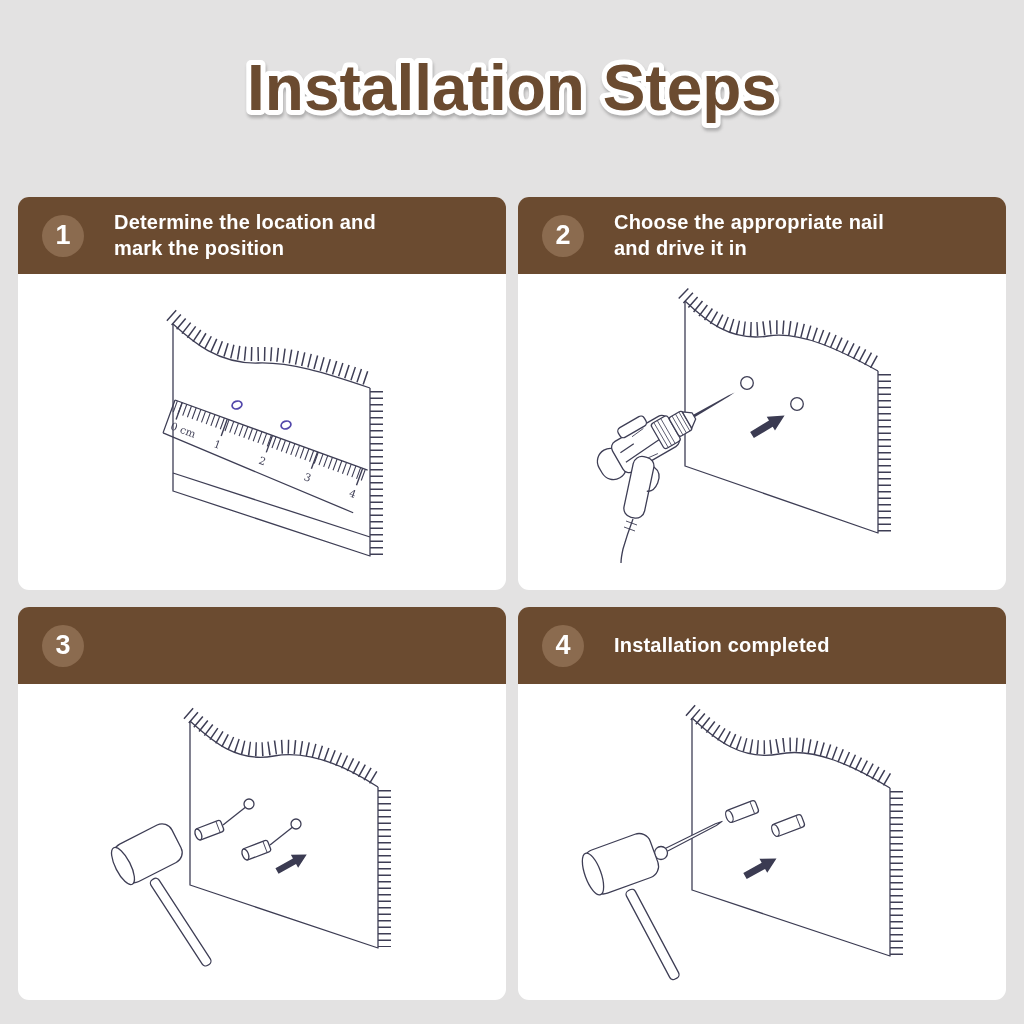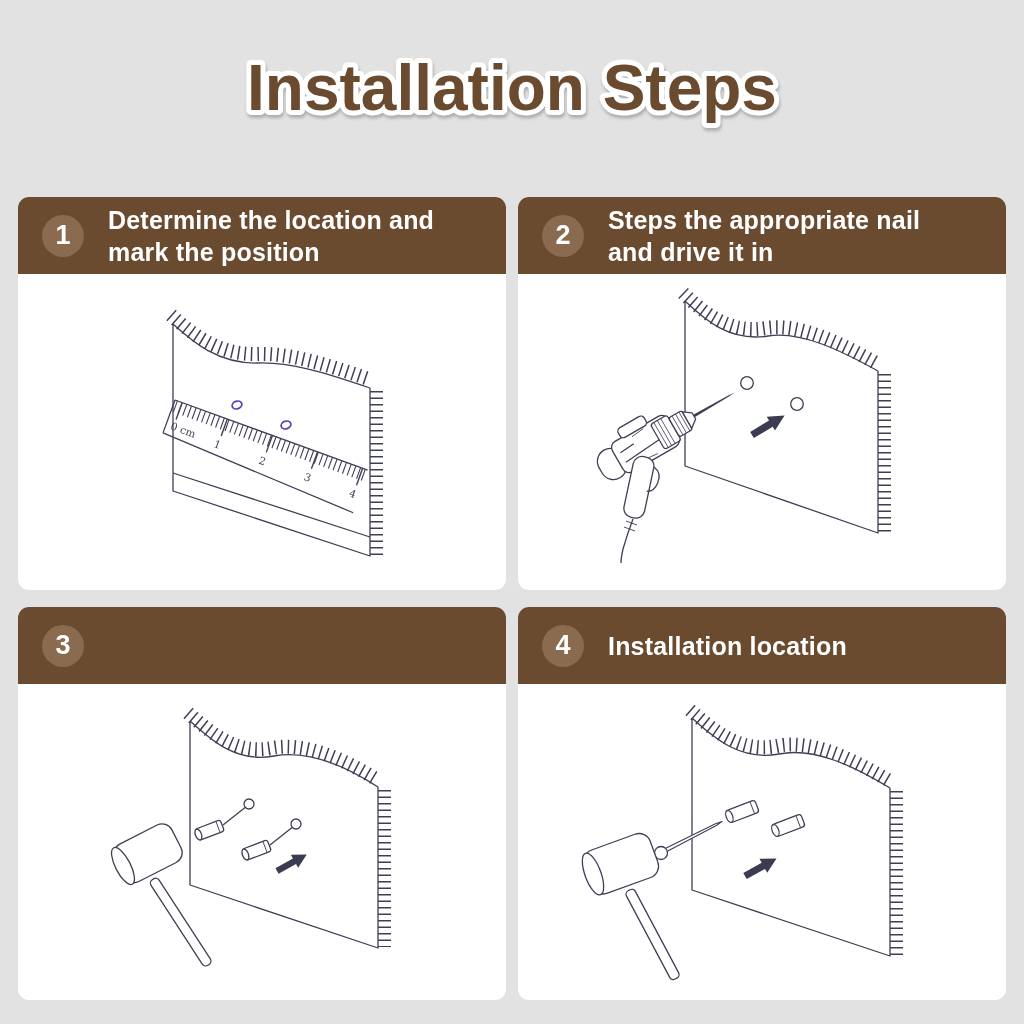--- a/index.html
+++ b/index.html
@@ -32,22 +32,22 @@
     height:77px;background:#6b4b30;
     display:flex;align-items:center;
   }
   .badge{
     flex:0 0 auto;width:42px;height:42px;margin-left:24px;
     border-radius:50%;background:#8b6b4f;color:#ffffff;
     font-size:27px;font-weight:bold;
     display:flex;align-items:center;justify-content:center;
   }
   .step-label{
-    margin-left:24px;width:360px;
-    color:#ffffff;font-size:25px;font-weight:bold;line-height:1.28;
+    margin-left:30px;width:360px;
+    color:#ffffff;font-size:20px;font-weight:bold;line-height:1.28;
     white-space:pre-line;letter-spacing:.2px;
   }
   .panel-body{height:316px;}
   .illus{display:block;width:488px;height:316px;}
   
   .ln{stroke:#3e3e55;stroke-width:1.3;fill:none;stroke-linejoin:round;}
   .hatch{stroke:#3e3e55;fill:none;stroke-linecap:butt;stroke-dasharray:1.5 5;}
   .mark{stroke:#5348ab;stroke-width:1.8;fill:none;}
   .arrow{fill:#3b3b52;stroke:none;}
   .ruler-num{font-family:"DejaVu Serif",serif;font-size:10.5px;fill:#3e3e55;stroke:none;}
@@ -92,21 +92,21 @@
           <ellipse class="mark" cx="219" cy="131" rx="5" ry="3.8" transform="rotate(-20 219 131)"></ellipse>
           <ellipse class="mark" cx="268" cy="151" rx="5" ry="3.8" transform="rotate(-20 268 151)"></ellipse>
         </g>
       </svg>
     </div>
   </div>
 
   <div class="panel p2">
     <div class="panel-header">
       <div class="badge">2</div>
-      <div class="step-label">Steps the appropriate nail
+      <div class="step-label">Choose the appropriate nail
 and drive it in</div>
     </div>
     <div class="panel-body">
       <svg class="illus" viewBox="0 0 488 316">
         <g class="ln">
           <path d="M167,27 L167,192 L360,259 L360,97" fill="#ffffff"></path>
           <path d="M167,27 C187,46 212,68 250,62 C283,57 322,76 360,97"></path>
           <path class="hatch" d="M165,19 C185,38 210,60 248,54 C281,49 320,68 358,89" style="stroke-width:14;"></path>
           <path class="hatch" d="M366.5,100 L366.5,258" style="stroke-width:13;"></path>
         </g>
@@ -182,21 +182,21 @@
         <g transform="translate(136,197) rotate(57)" class="ln">
           <rect x="-2" y="-4.8" width="102" height="9.6" rx="4" fill="#ffffff"></rect>
         </g>
       </svg>
     </div>
   </div>
 
   <div class="panel p4">
     <div class="panel-header">
       <div class="badge">4</div>
-      <div class="step-label">Installation location</div>
+      <div class="step-label">Installation completed</div>
     </div>
     <div class="panel-body">
       <svg class="illus" viewBox="0 0 488 316">
         <g class="ln">
           <path d="M174,34 L174,206 L372,272 L372,104" fill="#ffffff"></path>
           <path d="M174,34 C197,55 223,77 261,70 C295,63 334,81 372,104"></path>
           <path class="hatch" d="M172,26 C195,46 221,69 259,62 C293,55 332,74 370,96" style="stroke-width:14;"></path>
           <path class="hatch" d="M378.5,107 L378.5,271" style="stroke-width:13;"></path>
         </g>
         <g transform="translate(210,133) rotate(-21)" class="ln">

